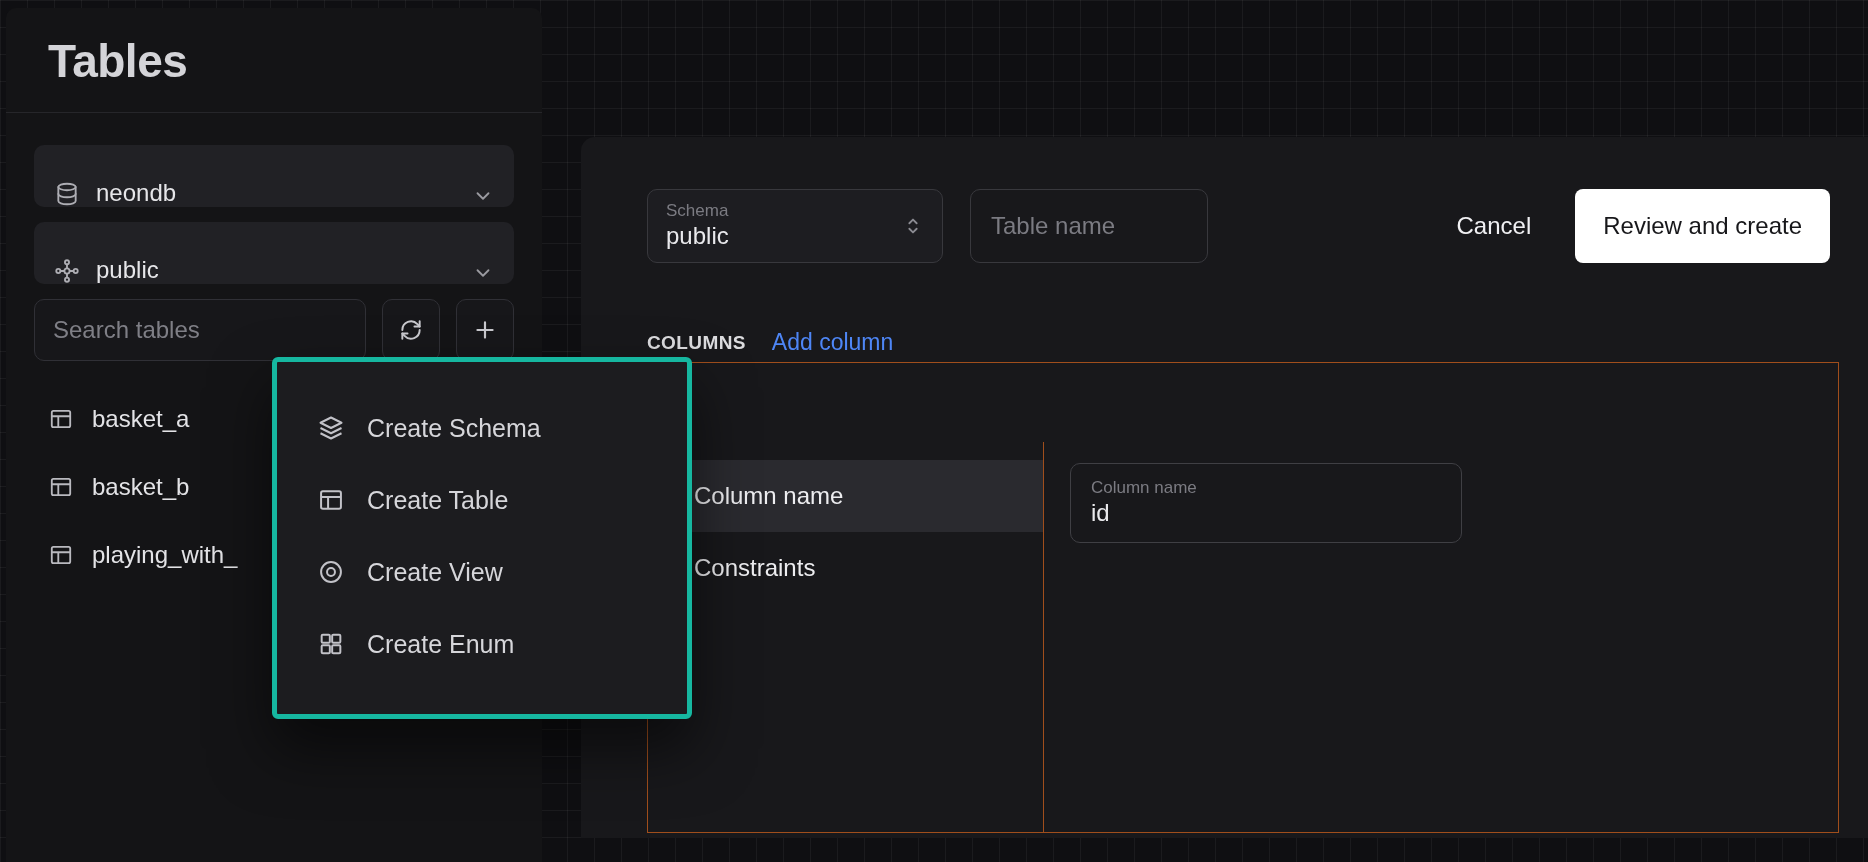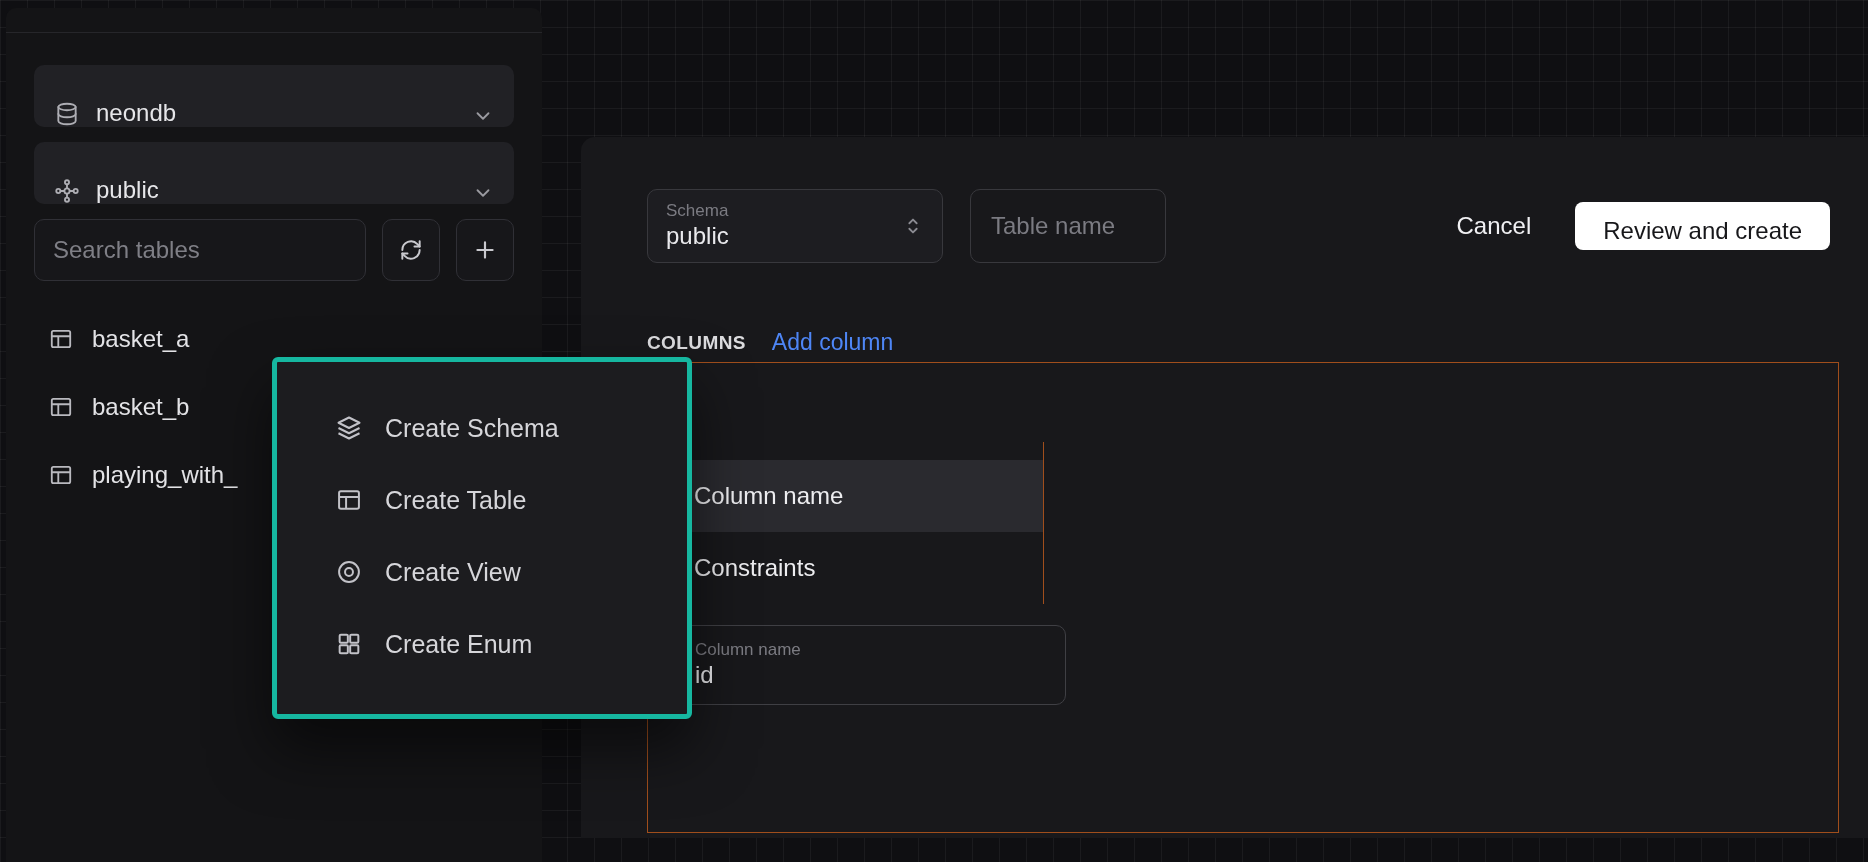--- a/index.html
+++ b/index.html
@@ -74,37 +74,37 @@
     width:296px; height:74px; border:1px solid #38383d; background:#1d1d21;
     border-radius:10px; display:flex; align-items:center; padding:0 18px;
     cursor:pointer;
   }
   .stack { display:flex; flex-direction:column; justify-content:center; gap:1px; }
   .mini { font-size:17px; color:#7b7b82; line-height:1.15; }
   .val  { font-size:24px; color:#e9e9ec; line-height:1.2; }
   .updown { margin-left:auto; color:#8b8b92; }
 
   .tn-input {
-    margin-left:27px; width:196px; height:74px; border:1px solid #38383d;
+    margin-left:27px; width:238px; height:74px; border:1px solid #38383d;
     border-radius:10px; display:flex; align-items:center; padding:0 20px;
     background:transparent;
   }
   .tn-input input {
     width:100%; background:transparent; border:none; outline:none;
     color:#e9e9ec; font-size:24px; font-family:inherit;
   }
   .tn-input input::placeholder { color:#7b7b82; }
 
   .ft-spacer { flex:1; }
   .cancel-btn {
     background:none; border:none; color:#f0f0f3; font-size:24px;
     font-weight:500; font-family:inherit; margin-right:44px; cursor:pointer;
   }
   .review-btn {
-    height:48px; padding:15px 28px; background:#ffffff; color:#17171a;
+    height:74px; padding:15px 28px; background:#ffffff; color:#17171a;
     border:none; border-radius:8px; font-size:24px; font-weight:500;
     font-family:inherit; cursor:pointer;
   }
 
   .columns-row {
     position:absolute; left:66px; top:180px; display:flex;
     align-items:center; gap:26px;margin-top:12px;
   }
   .columns-h { font-size:19px; font-weight:700; letter-spacing:0.4px; color:#dcdcdf; }
   .add-col { font-size:23px; font-weight:500; color:#4e86f6; cursor:pointer; text-decoration:none; }
@@ -113,21 +113,21 @@
     position:absolute; left:66px; right:29px; top:225px; bottom:5px;
     border:1px solid #a04e1c;
   }
   .sql-row {
     height:78px; border-bottom:1px solid #a04e1c;
     background:linear-gradient(#2a1a09, #231505);
     display:flex; align-items:center; padding:0 24px 0 60px;
     font-family:"DejaVu Sans Mono", monospace; font-size:27px;
     color:#e8bd62; white-space:nowrap; overflow:hidden; cursor:pointer;
   }
-  .editor-body { position:absolute; top:79px; left:0; right:0; bottom:0; display:flex;flex-direction:column; }
+  .editor-body { position:absolute; top:79px; left:0; right:0; bottom:0; display:flex; }
   .field-nav { width:396px; border-right:1px solid #a04e1c; padding-top:18px; }
   .field-tab {
     height:72px; display:flex; align-items:center; padding-left:46px;
     font-size:24px; color:#ededf0; cursor:pointer;
   }
   .field-tab.active { background:#2a2a2f; }
   .field-pane { flex:1; padding:21px 26px; }
   .float-field {
     width:392px; height:80px; border:1px solid #3f3f44; border-radius:10px;
     padding:11px 20px; display:flex; flex-direction:column;
@@ -136,28 +136,29 @@
 
   
   .popup {
     position:absolute; left:272px; top:357px; width:420px;
     border:5px solid #16b7a0; border-radius:6px; background:#1c1c1f;
     padding:30px 0 34px; z-index:50;
     box-shadow:0 30px 60px rgba(0,0,0,0.55);
   }
   .menu-item {
     display:flex; align-items:center; gap:22px; height:72px;
-    padding-left:58px; font-size:25px; color:#d6d6da; cursor:pointer;
+    padding-left:40px; font-size:25px; color:#d6d6da; cursor:pointer;
   }
   .menu-item .mi-icon { color:#c2c2c8; }
 </style>
 </head>
 <body>
 
 <aside class="sidebar">
+  <h1 class="sidebar-title">Tables</h1>
   <div class="sidebar-divider"></div>
   <div class="sidebar-body">
 
     <div class="select">
       <span class="sel-icon">
         <svg width="26" height="26" viewBox="0 0 24 24" fill="none" stroke="currentColor" stroke-width="1.7" stroke-linecap="round">
           <ellipse cx="12" cy="5.5" rx="8" ry="3"></ellipse>
           <path d="M4 5.5v6.5c0 1.66 3.58 3 8 3s8-1.34 8-3V5.5"></path>
           <path d="M4 12v6.5c0 1.66 3.58 3 8 3s8-1.34 8-3V12"></path>
         </svg>

